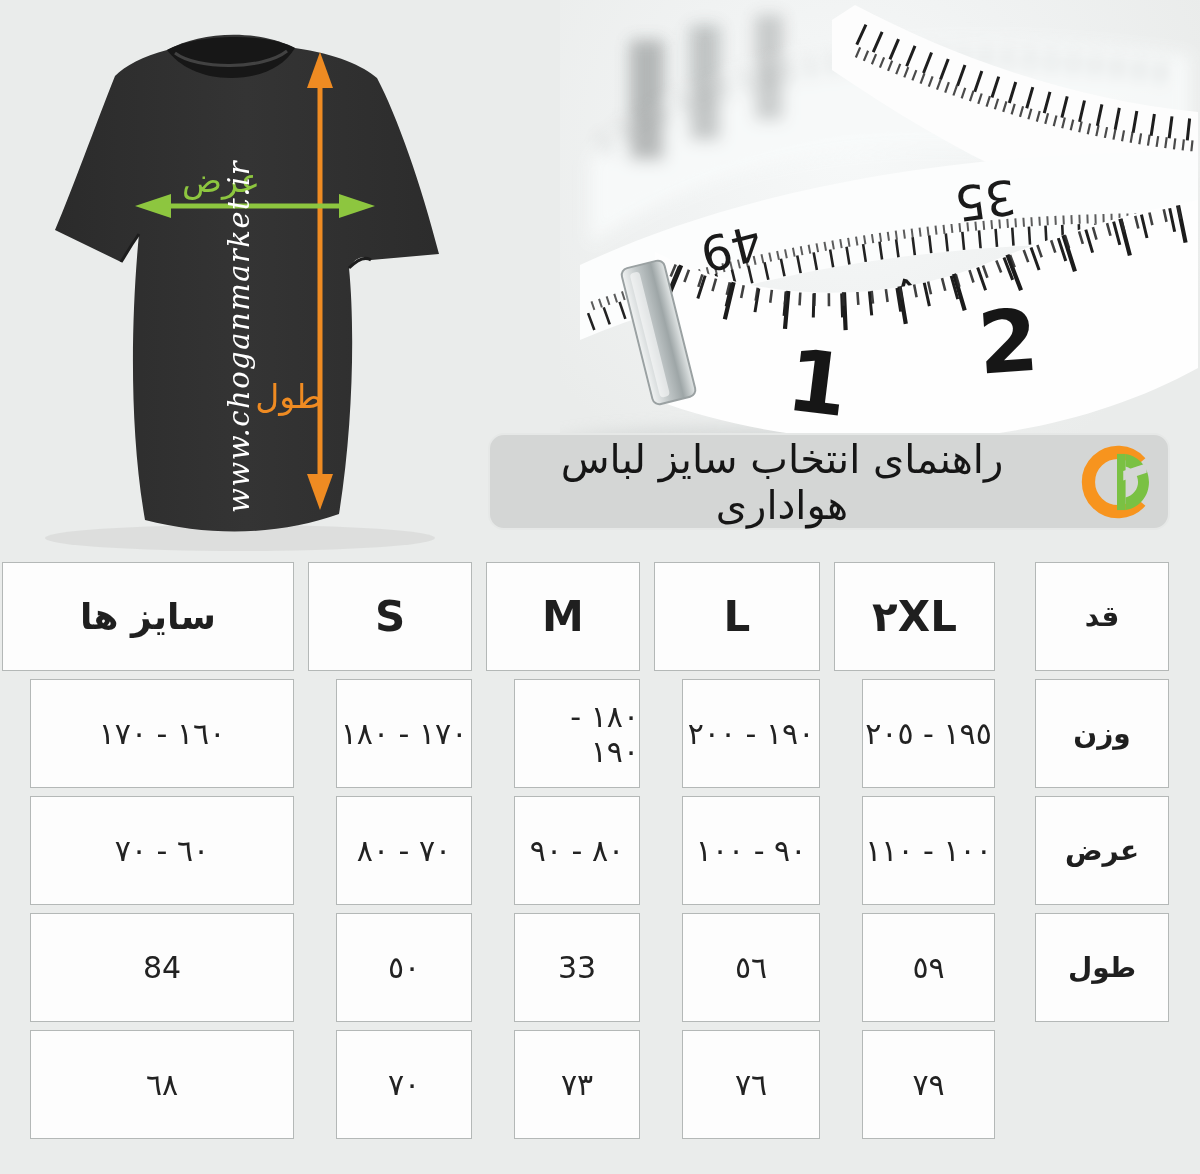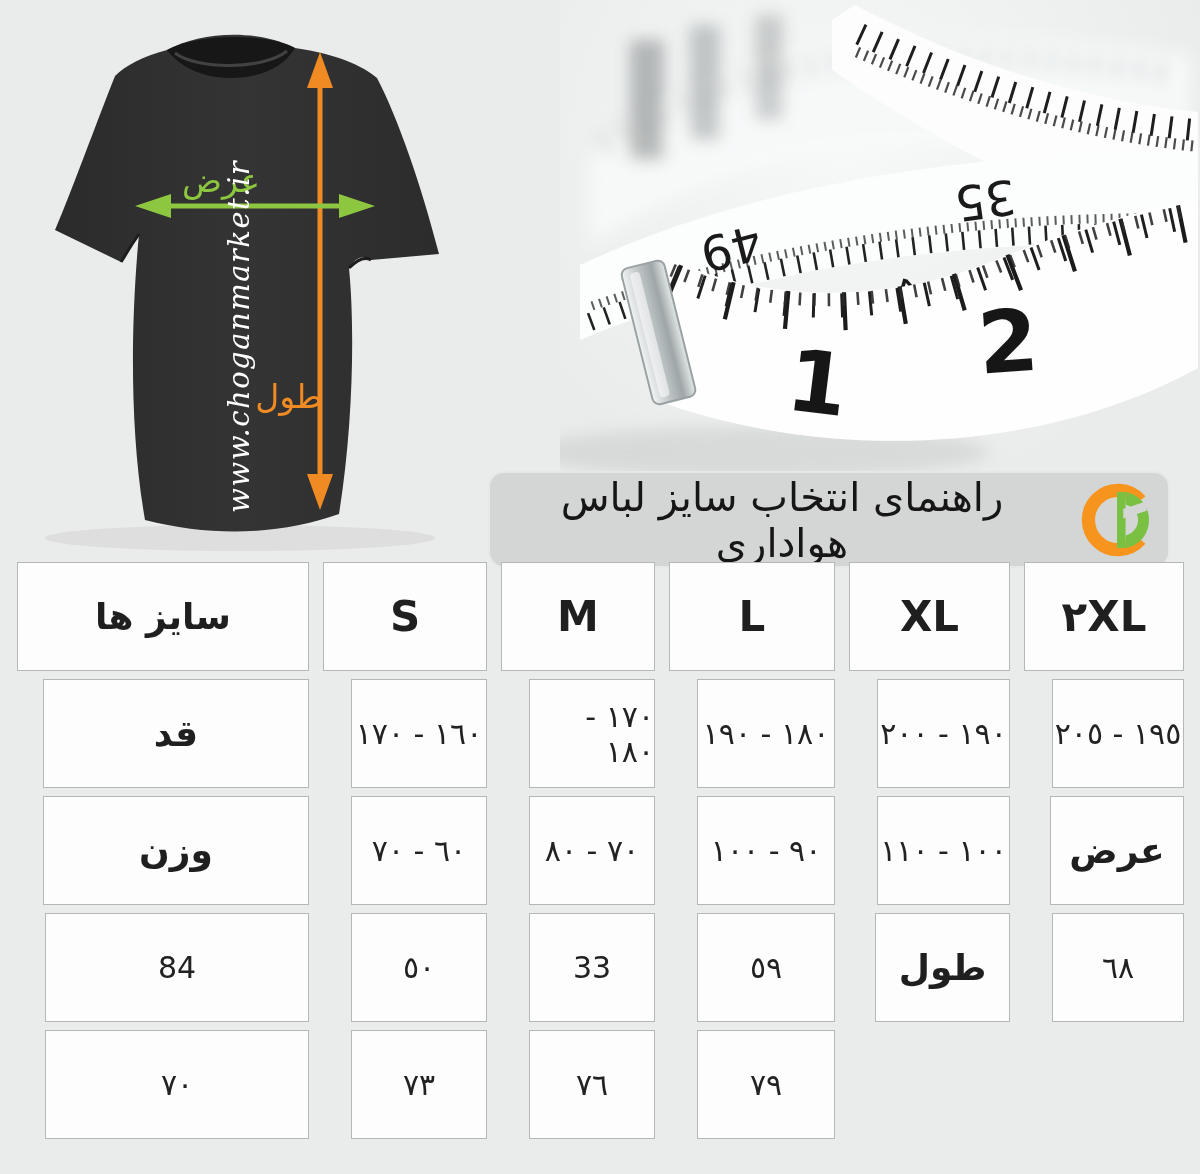--- a/index.html
+++ b/index.html
@@ -17,46 +17,46 @@
     position:absolute;right:0;top:0;width:640px;height:475px;
     background:radial-gradient(ellipse at 45% 30%, #f7f9f9 0%, #f0f2f2 40%, rgba(234,236,235,0) 78%);
   }
   .tape-wrap svg{display:block;}
 
   
   .tshirt-wrap{position:absolute;left:25px;top:8px;width:470px;height:548px;}
 
   
   .header-pill{
-    position:absolute;left:488px;top:471px;width:682px;height:97px;
+    position:absolute;left:488px;top:433px;width:682px;height:97px;
     background:#d4d6d5;border:2px solid #e6e8e7;border-radius:16px;
     box-sizing:border-box;display:flex;align-items:center;
   }
   .pill-title{
     flex:1;text-align:center;font-size:40px;font-weight:500;color:#161616;
     padding-right:4px;letter-spacing:0;
   }
   .logo{width:78px;height:78px;margin-right:12px;flex:0 0 auto;}
 
   
   .size-table{
-    position:absolute;left:17px;top:562px;width:1167px;
+    position:absolute;left:2px;top:562px;width:1167px;
     display:grid;
     grid-template-columns:292px 164px 154px 166px 161px 160px;
     grid-auto-rows:109px;
     column-gap:14px;row-gap:8px;
     direction:ltr;
   }
   .cell{
     background:#fdfdfd;border:1px solid #b4b8b7;box-sizing:border-box;
     display:flex;align-items:center;justify-content:center;
   }
   .cell.col-head{font-weight:bold;font-size:42px;}
   .cell.col-head-fa{font-weight:bold;font-size:36px;}
-  .cell.row-head{font-weight:bold;font-size:36px;margin-left:26px;}
+  .cell.row-head{font-weight:bold;font-size:28px;margin-left:26px;}
   .cell.value{font-size:30px;font-weight:400;color:#222;margin-left:28px;}
 </style>
 </head>
 <body>
 
 <div class="hero">
 
   <div class="tape-wrap">
     <svg width="640" height="475" viewBox="0 0 640 475">
       <defs>
@@ -181,40 +181,41 @@
     </div>
   </div>
 </div>
 
 <div class="size-table">
 
   <div class="cell col-head-fa" dir="rtl">سایز ها</div>
   <div class="cell col-head" dir="ltr">S</div>
   <div class="cell col-head" dir="ltr">M</div>
   <div class="cell col-head" dir="ltr">L</div>
-  <div class="cell col-head" dir="ltr">XL</div>
   <div class="cell col-head" dir="ltr">٢XL</div>
 
   <div class="cell row-head" dir="rtl">قد</div>
   <div class="cell value" dir="rtl">١٦٠ - ١٧٠</div>
   <div class="cell value" dir="rtl">١٧٠ - ١٨٠</div>
   <div class="cell value" dir="rtl">١٨٠ - ١٩٠</div>
   <div class="cell value" dir="rtl">١٩٠ - ٢٠٠</div>
   <div class="cell value" dir="rtl">١٩٥ - ٢٠٥</div>
 
   <div class="cell row-head" dir="rtl">وزن</div>
   <div class="cell value" dir="rtl">٦٠ - ٧٠</div>
   <div class="cell value" dir="rtl">٧٠ - ٨٠</div>
+  <div class="cell value" dir="rtl">٨٠ - ٩٠</div>
   <div class="cell value" dir="rtl">٩٠ - ١٠٠</div>
   <div class="cell value" dir="rtl">١٠٠ - ١١٠</div>
 
   <div class="cell row-head" dir="rtl">عرض</div>
   <div class="cell value" dir="rtl">84</div>
   <div class="cell value" dir="rtl">٥٠</div>
   <div class="cell value" dir="rtl">33</div>
+  <div class="cell value" dir="rtl">٥٦</div>
   <div class="cell value" dir="rtl">٥٩</div>
 
   <div class="cell row-head" dir="rtl">طول</div>
   <div class="cell value" dir="rtl">٦٨</div>
   <div class="cell value" dir="rtl">٧٠</div>
   <div class="cell value" dir="rtl">٧٣</div>
   <div class="cell value" dir="rtl">٧٦</div>
   <div class="cell value" dir="rtl">٧٩</div>
 </div>
 

